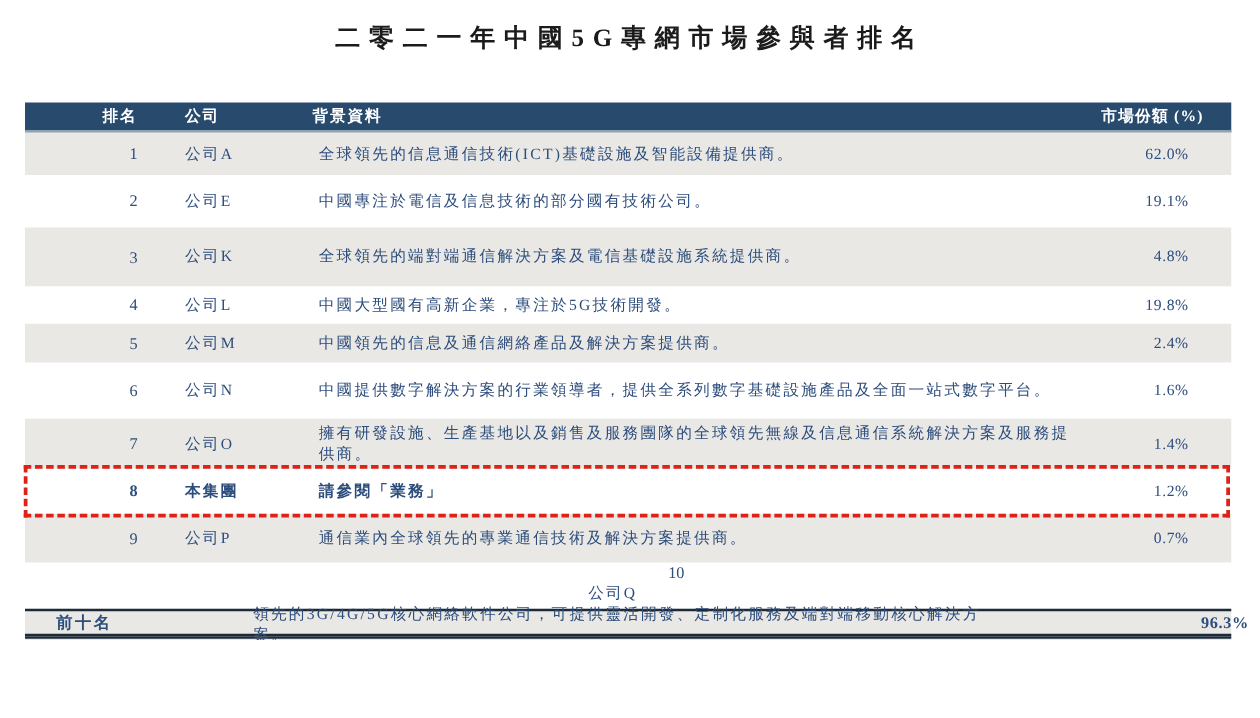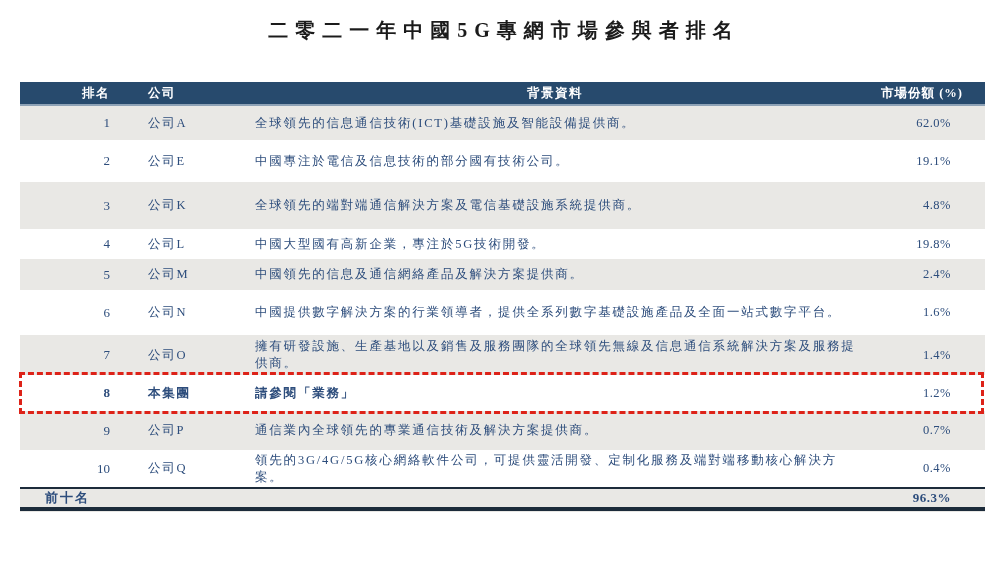--- a/index.html
+++ b/index.html
@@ -22,21 +22,21 @@
   .tablewrap{position:absolute;left:20px;top:82px;width:965px;}
   .thead{
     display:flex;align-items:center;height:22px;background:var(--header-bg);
     color:#ffffff;font-weight:bold;font-size:12.5px;letter-spacing:1.5px;
     border-bottom:2px solid #8ea2b6;
   }
   .c-rank{width:90px;text-align:right;flex:none;box-sizing:border-box;}
   .c-company{width:140px;padding-left:38px;flex:none;box-sizing:border-box;}
   .c-bg{width:610px;padding-left:5px;flex:none;box-sizing:border-box;}
   .c-share{width:125px;text-align:right;padding-right:34px;flex:none;box-sizing:border-box;letter-spacing:0.5px;}
-  .h-bg{text-align:center;padding-left:0;}
+  .h-bg{padding-left:0;}
   .h-share{text-align:right;padding-right:22px;letter-spacing:1px;}
   .row{
     display:flex;align-items:center;position:relative;
     font-size:12.5px;color:var(--text-navy);letter-spacing:1.8px;
   }
   .row.shaded{background:var(--row-shade);}
   .row .c-rank{font-size:13px;letter-spacing:0;}
   .row.highlight .c-rank,
   .row.highlight .c-company,
   .row.highlight .c-bg{font-weight:bold;}
@@ -124,29 +124,29 @@
           <div class="c-company">本集團</div>
           <div class="c-bg">請參閱「業務」</div>
           <div class="c-share">1.2%</div>
         </div>
         <div class="row shaded" style="height: 39px;">
           <div class="c-rank">9</div>
           <div class="c-company">公司P</div>
           <div class="c-bg">通信業內全球領先的專業通信技術及解決方案提供商。</div>
           <div class="c-share">0.7%</div>
         </div>
-        <div class="row" style="height: 37px;">
+        <div class="row" style="height: 37px; flex-direction: column;">
           <div class="c-rank">10</div>
           <div class="c-company">公司Q</div>
           <div class="c-bg">領先的3G/4G/5G核心網絡軟件公司，可提供靈活開發、定制化服務及端對端移動核心解決方案。</div>
           <div class="c-share">0.4%</div>
         </div>
       </div>
     <div id="summary">
-        <div class="srow srow0 shaded" style="height: 22px;">
+        <div class="srow srow0 shaded" style="height: 22px; gap: 48px;">
           <div class="s-label">前十名</div>
           <div class="c-share">96.3%</div>
         </div>
         <div class="srow srow2 shaded" style="height: 26px;">
           <div class="s-label">總計</div>
           <div class="c-share">100.0%</div>
         </div>
       </div>
   </div>
 

